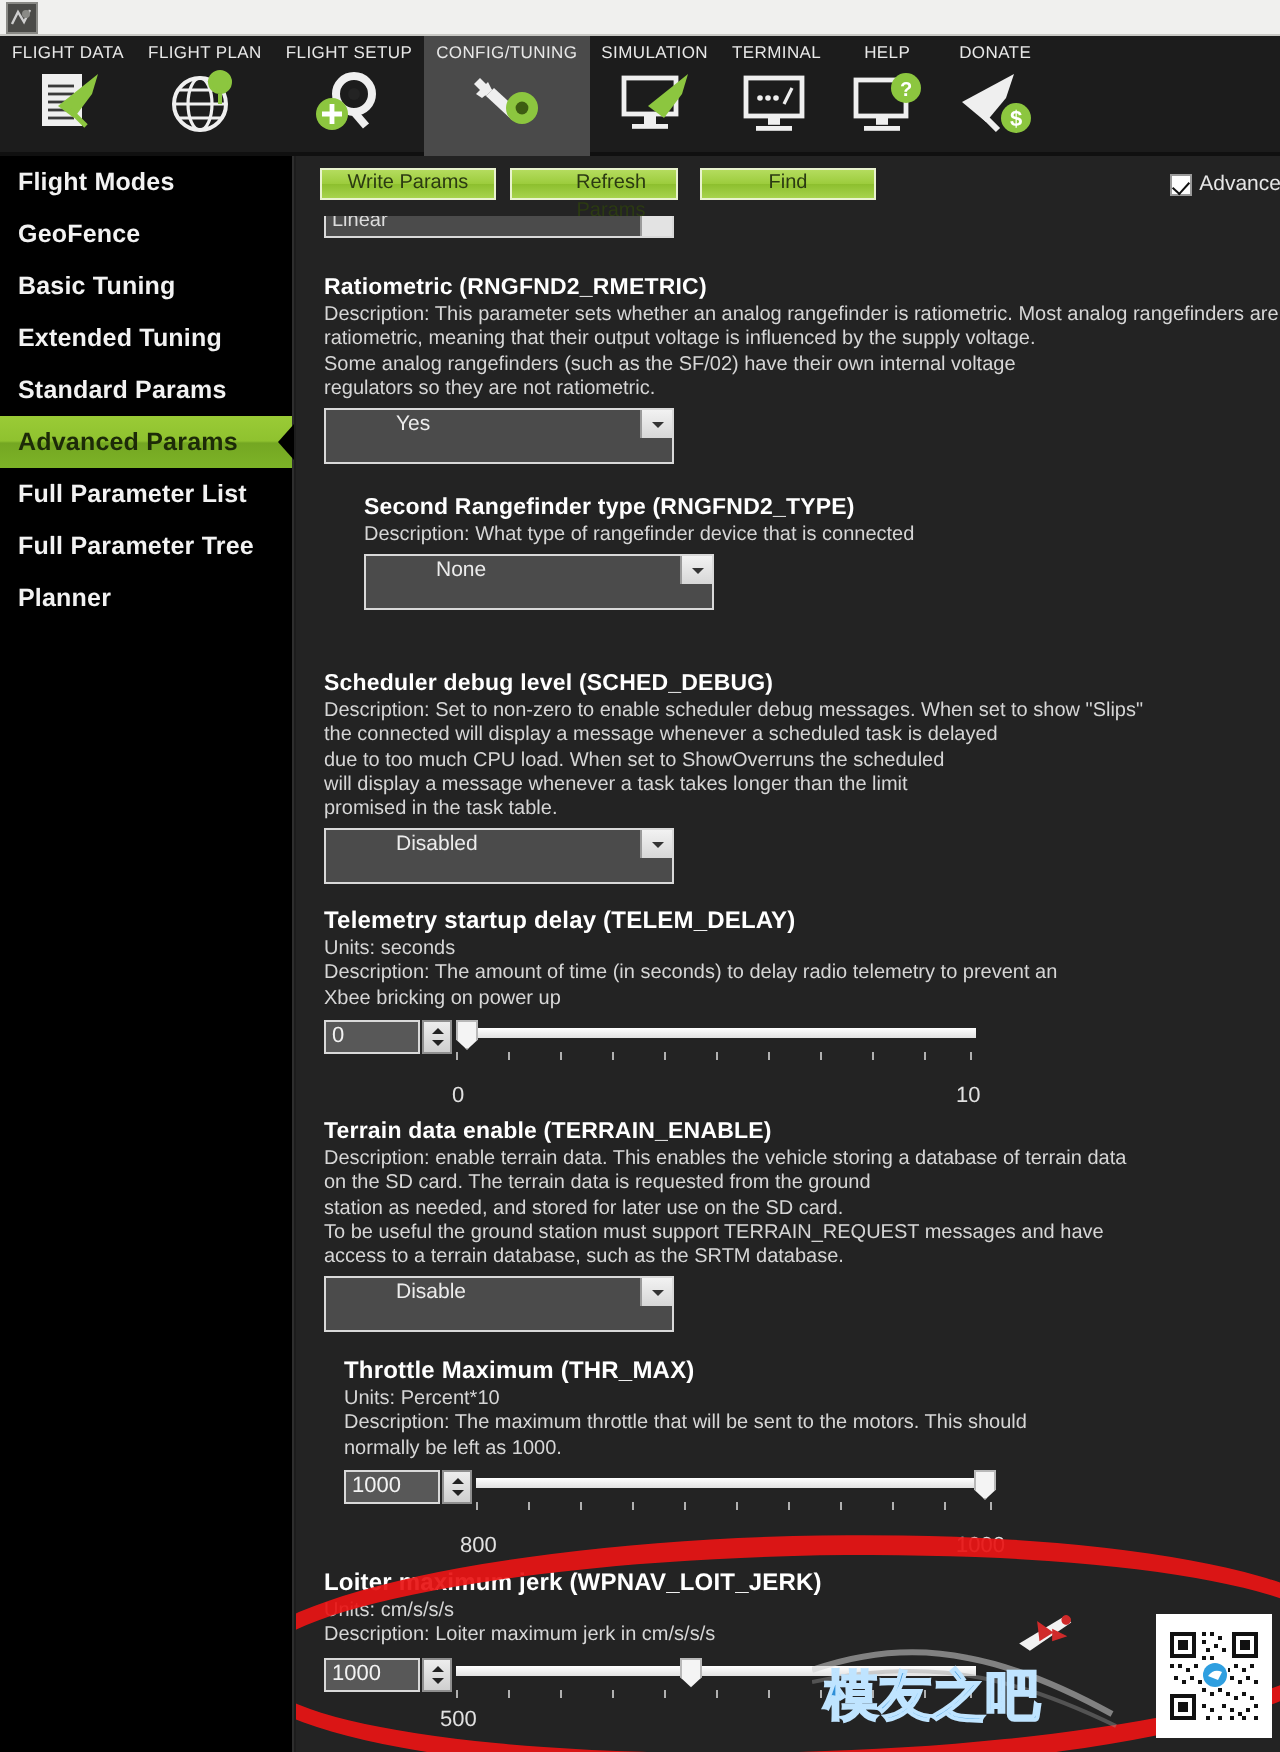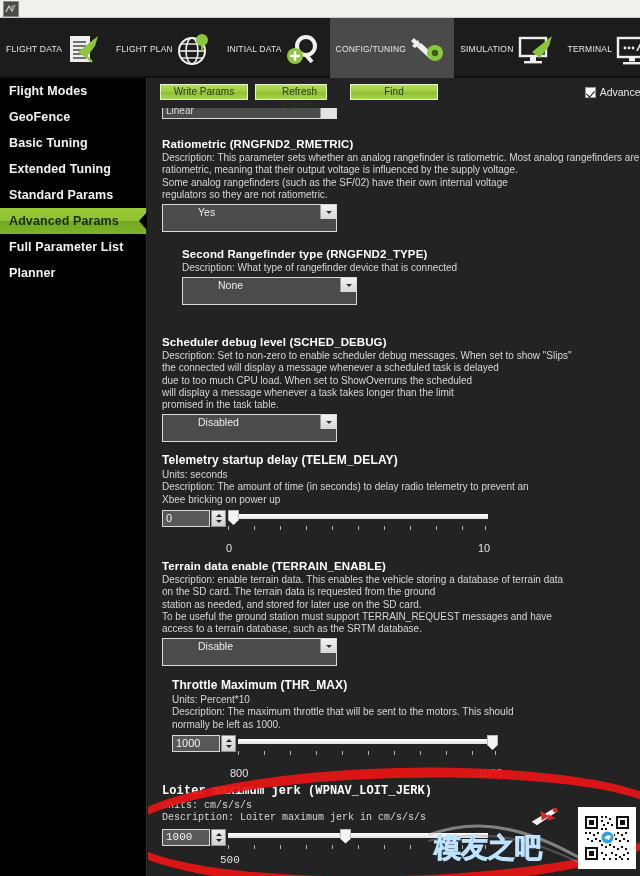--- a/index.html
+++ b/index.html
@@ -24,21 +24,21 @@
   .titlebar .appicon svg { display:block; }
 
   
   .topnav {
     position: absolute; top: 18px; left: 0; width: 640px; height: 60px;
     background: #1c1c1c; border-bottom: 2px solid #101010;
     display: flex; align-items: flex-start;
   }
   .navtab {
     position: relative; height: 60px; padding: 3px 6px 0 6px;
-    display: flex; flex-direction: row; align-items: center;
+    display: flex; flex-direction: column; align-items: center;
     cursor: pointer;
   }
   .navtab.active { background: #4a4a4a; }
   .navtab .navlabel {
     color: #e8e8e8; font-size: 8.5px; letter-spacing: .2px;
     white-space: nowrap; font-weight: 400; margin-bottom: 2px;
   }
   .navtab .navicon { width: 42px; height: 36px; display:block; }
 
   
@@ -69,21 +69,21 @@
   .toolbar {
     position: absolute; top: 6px; left: 0; width: 492px; height: 22px;
   }
   .tbtn {
     position: absolute; top: 0; height: 16px;
     background: linear-gradient(to bottom,#b4dc5e 0%, #9ccc3c 50%, #8dbf2e 51%, #a7d44d 100%);
     border: 1px solid #e9f3cf; color: #2b3a12; font-size: 10px;
     text-align: center; line-height: 14px; cursor: pointer;
   }
   #btn-write { left: 12px; width: 88px; }
-  #btn-refresh { left: 107px; width: 72px; padding-left: 17px; }
+  #btn-refresh { left: 107px; width: 84px; padding-left: 17px; }
   #btn-find { left: 202px; width: 88px; }
 
   .advchk {
     position: absolute; top: 2px; right: -18px; display: flex; align-items: center;
     color: #e6e6e6; font-size: 10.5px; white-space: nowrap;
   }
   .advchk .box {
     width: 11px; height: 11px; background: #fff; border: 1px solid #9a9a9a;
     margin-right: 4px; position: relative;
   }
@@ -175,21 +175,21 @@
   
   .annot {
     position: absolute; left: -30px; top: 660px; width: 560px; height: 118px;
     border: 10px solid #e81414; border-radius: 50%;
     transform: rotate(-1.5deg);
     pointer-events: none; opacity: .93;
   }
 
   
   .wm-logo {
-    position: absolute; left: 428px; top: 805px; width: 155px; height: 66px;
+    position: absolute; left: 406px; top: 805px; width: 155px; height: 66px;
     pointer-events: none;
   }
   .wm-qr {
     position: absolute; left: 578px; top: 807px; width: 58px; height: 62px;
     background: #fff; padding: 4px;
   }
   .wm-qr svg { display: block; }
 </style>
 </head>
 <body>
@@ -230,21 +230,21 @@
         <circle cx="19" cy="19" r="13" fill="none" stroke="#efefef" stroke-width="2"></circle>
         <ellipse cx="19" cy="19" rx="6" ry="13" fill="none" stroke="#efefef" stroke-width="1.6"></ellipse>
         <line x1="6" y1="19" x2="32" y2="19" stroke="#efefef" stroke-width="1.6"></line>
         <line x1="8" y1="12" x2="30" y2="12" stroke="#efefef" stroke-width="1.4"></line>
         <line x1="8" y1="26" x2="30" y2="26" stroke="#efefef" stroke-width="1.4"></line>
         <path d="M29 3 a5 5 0 1 1 0 10 a5 5 0 1 1 0 -10 M29 12 L29 19" fill="#8cc63f" stroke="#8cc63f" stroke-width="2"></path>
       </svg>
     </div>
 
     <div class="navtab">
-      <div class="navlabel">INITIAL DATA</div>
+      <div class="navlabel">FLIGHT SETUP</div>
       <svg class="navicon" viewBox="0 0 42 36">
         <circle cx="24" cy="14" r="9" fill="none" stroke="#efefef" stroke-width="4"></circle>
         <circle cx="24" cy="14" r="3" fill="#232323"></circle>
         <path d="M24 23 L30 30" stroke="#efefef" stroke-width="4"></path>
         <circle cx="13" cy="24" r="8" fill="#8cc63f"></circle>
         <path d="M13 19 L13 29 M8 24 L18 24" stroke="#fff" stroke-width="2.4"></path>
       </svg>
     </div>
 
     <div class="navtab active">
@@ -311,20 +311,22 @@
     <div class="side-item">
       <span>Basic Tuning</span></div>
     <div class="side-item">
       <span>Extended Tuning</span></div>
     <div class="side-item">
       <span>Standard Params</span></div>
     <div class="side-item active">
       <span>Advanced Params</span></div>
     <div class="side-item">
       <span>Full Parameter List</span></div>
+    <div class="side-item">
+      <span>Full Parameter Tree</span></div>
     <div class="side-item">
       <span>Planner</span></div>
   </div>
 
   <div class="panel">
 
     <div class="toolbar">
       <div class="tbtn" id="btn-write">Write Params</div>
       <div class="tbtn" id="btn-refresh">Refresh Params</div>
       <div class="tbtn" id="btn-find">Find</div>
@@ -453,21 +455,21 @@
               <i style="left:80%"></i>
                 <i style="left:90%"></i>
                 <i style="left:99%"></i>
             </div>
           </div>
           <div class="axlab" style="left:58px; top:32px;">800</div>
           <div class="axlab" style="left:306px; top:32px;">1000</div>
         </div>
       </div>
 
-      <div class="param" style="top:676px;font-family:Liberation Mono, monospace;">
+      <div class="param" style="top:676px;">
         <div class="ptitle big">Loiter maximum jerk (WPNAV_LOIT_JERK)</div>
         <div class="pline">Units: cm/s/s/s</div>
         <div class="pdesc">
           <div class="pline">Description: Loiter maximum jerk in cm/s/s/s</div>
         </div>
         <div class="slrow">
           <div class="numud">1000</div>
           <div class="spin"></div>
           <div class="track" style="left:66px; width:260px;">
             <div class="bar"></div>

